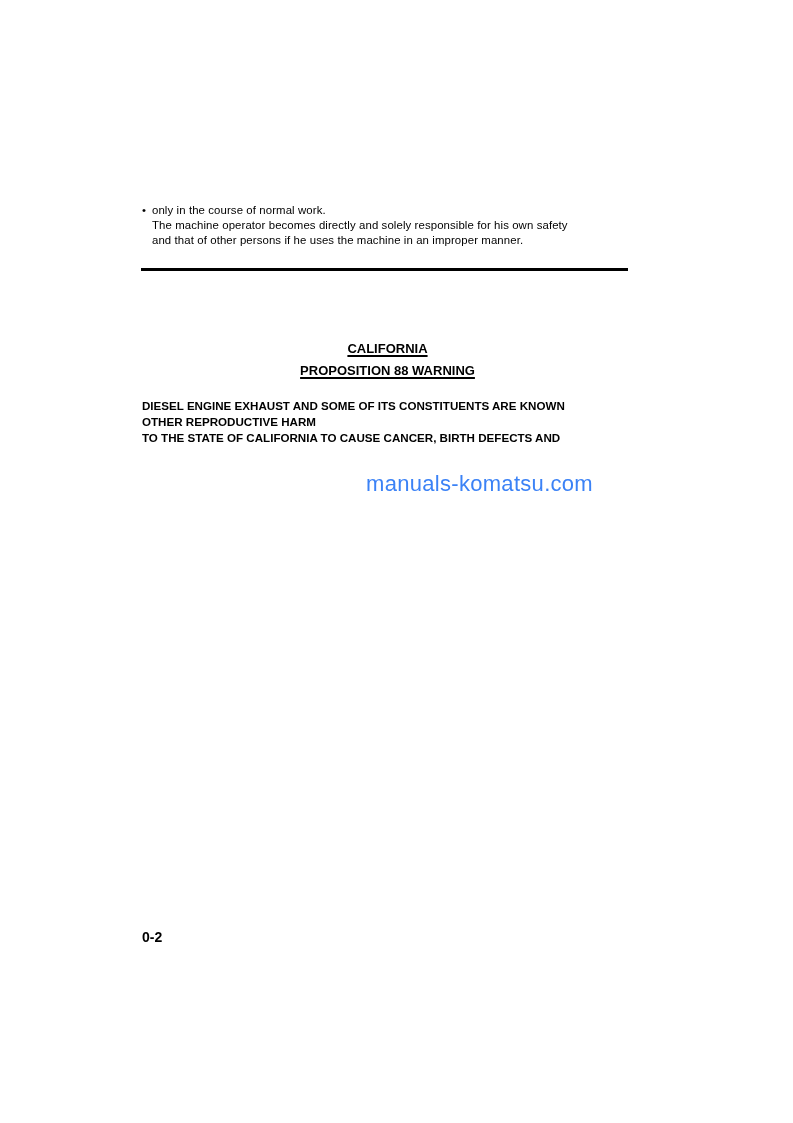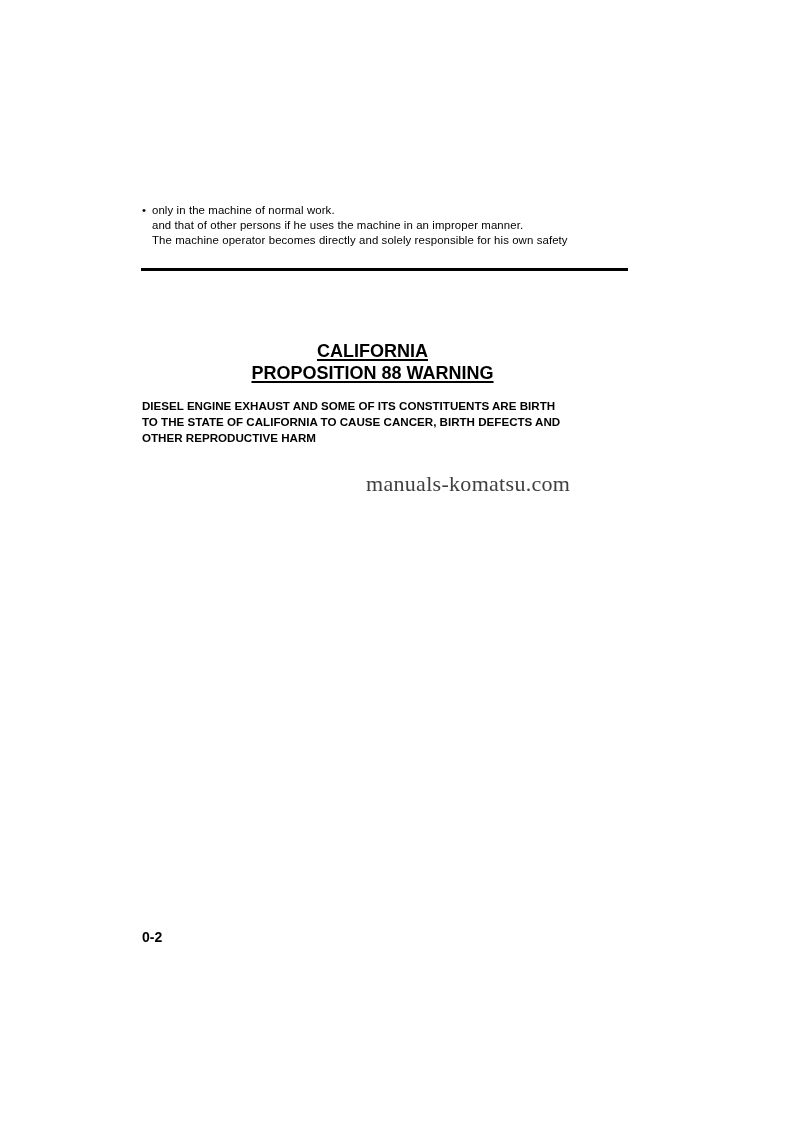--- a/index.html
+++ b/index.html
@@ -1,44 +1,44 @@
 <!DOCTYPE html>
 <html><head>
   <meta charset="utf-8">
   <style>
     html, body { margin: 0; padding: 0; background: #ffffff; }
     body { width: 793px; height: 1123px; position: relative; overflow: hidden; font-family: "Liberation Sans", sans-serif; color: #000; }
     .note { position: absolute; left: 142px; top: 203px; width: 490px; font-size: 11.4px; line-height: 15px; letter-spacing: 0.1px; }
     .note .bullet { position: absolute; left: 0; top: 0; }
     .note .line { display: block; padding-left: 10px; white-space: nowrap; }
     .rule { position: absolute; left: 141px; top: 268px; width: 487px; height: 3px; background: #000; }
-    .heading { position: absolute; left: 129px; width: 487px; text-align: center; font-weight: bold; font-size: 18px; text-decoration: underline; text-decoration-thickness: 1.5px; text-underline-offset: 2px; }
+    .heading { position: absolute; left: 144px; width: 487px; text-align: center; font-weight: bold; font-size: 13px; text-decoration: underline; text-decoration-thickness: 1.5px; text-underline-offset: 2px; }
     .h1 { top: 341px; }
     .h2 { top: 363px; }
     .warning { position: absolute; left: 142px; top: 398px; width: 490px; font-weight: bold; font-size: 11.6px; line-height: 16px; }
     .warning .line { display: block; white-space: nowrap; }
-    .watermark { position: absolute; left: 366px; top: 471px; font-size: 22px; letter-spacing: 0.3px; color: #404040; font-family: Liberation Serif, serif; }
+    .watermark { position: absolute; left: 366px; top: 471px; font-size: 22px; letter-spacing: 0.3px; color: #3b82f6; }
     .pagenum { position: absolute; left: 142px; top: 929px; font-size: 14px; font-weight: bold; }
   </style>
 </head>
 <body>
 
 <div class="note">
   <span class="bullet">•</span>
-  <span class="line">only in the machine of normal work.</span>
+  <span class="line">only in the course of normal work.</span>
+  <span class="line">The machine operator becomes directly and solely responsible for his own safety</span>
   <span class="line">and that of other persons if he uses the machine in an improper manner.</span>
-  <span class="line">The machine operator becomes directly and solely responsible for his own safety</span>
 </div>
 
 <div class="rule"></div>
 
 <div class="heading h1">CALIFORNIA</div>
 <div class="heading h2">PROPOSITION 88 WARNING</div>
 
 <div class="warning">
-  <span class="line">DIESEL ENGINE EXHAUST AND SOME OF ITS CONSTITUENTS ARE BIRTH</span>
+  <span class="line">DIESEL ENGINE EXHAUST AND SOME OF ITS CONSTITUENTS ARE KNOWN</span>
+  <span class="line">OTHER REPRODUCTIVE HARM</span>
   <span class="line">TO THE STATE OF CALIFORNIA TO CAUSE CANCER, BIRTH DEFECTS AND</span>
-  <span class="line">OTHER REPRODUCTIVE HARM</span>
 </div>
 
 <div class="watermark">manuals-komatsu.com</div>
 
 <div class="pagenum">0-2</div>
 
 </body></html>

